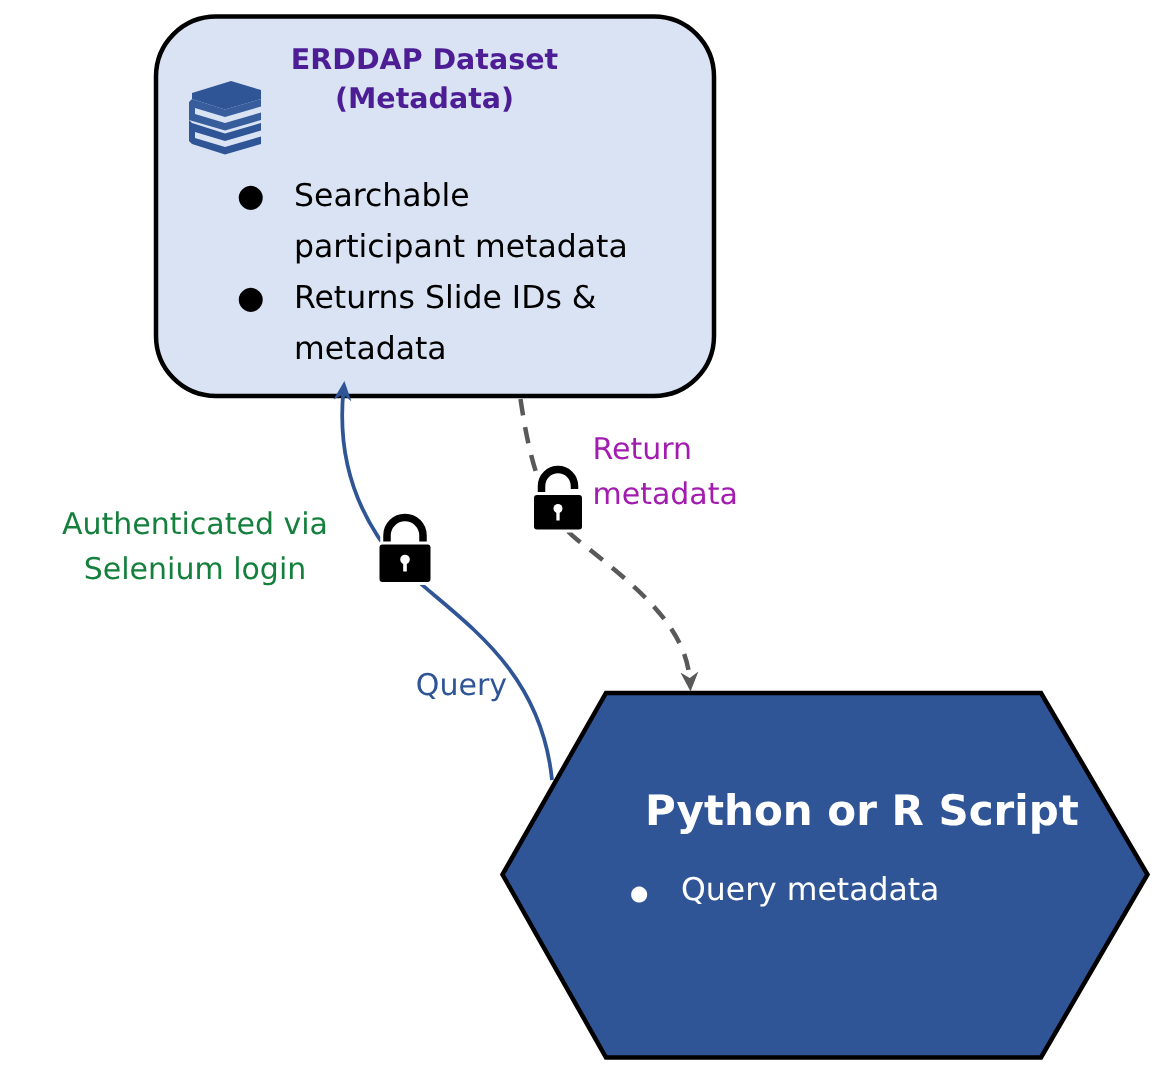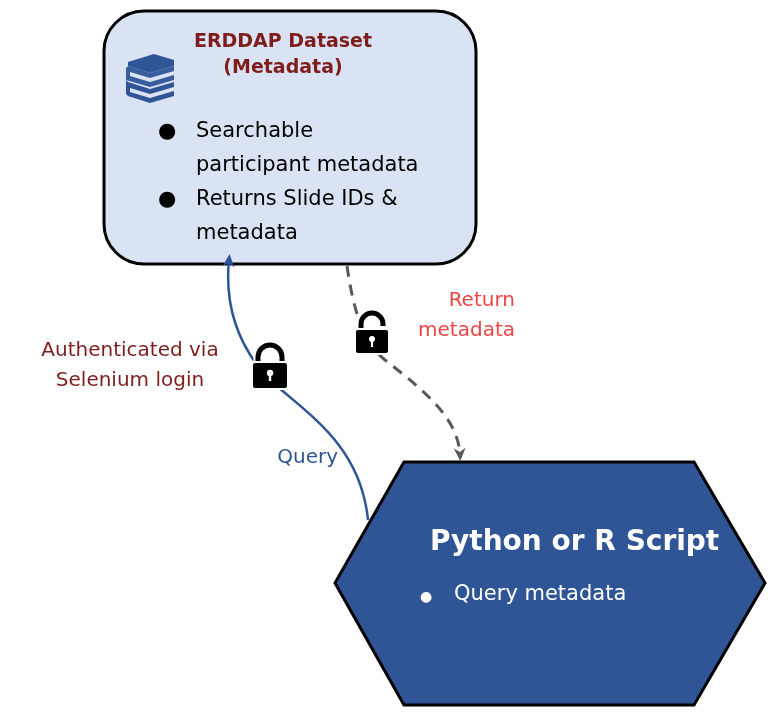--- a/index.html
+++ b/index.html
@@ -1,26 +1,26 @@
 <!DOCTYPE html>
 <html><head>
 <meta charset="utf-8">
 <style>
   html, body { margin: 0; padding: 0; background: #ffffff; }
   body { width: 784px; height: 722px; position: relative; overflow: hidden;
          font-family: "Liberation Sans", "DejaVu Sans", sans-serif; }
   #canvas { position: absolute; left: 0; top: 0; }
   .txt { font-family: "DejaVu Sans", "Liberation Sans", sans-serif; }
   .abs { position: absolute; white-space: nowrap; }
-  .box-title { font-weight: bold; font-size: 19px; color: #7f1d1d; text-align: center; line-height: 26px; }
+  .box-title { font-weight: bold; font-size: 19px; color: #4c1d95; text-align: center; line-height: 26px; }
   .box-bullets { font-size: 21px; color: #000; line-height: 34px; }
   .bullet-row { display: flex; }
   .bullet-dot { width: 38px; text-align: left; }
-  .label-black { font-size: 20px; color: #7f1d1d; text-align: center; line-height: 30px; }
-  .label-gray { font-size: 20px; color: #ef4444; text-align: right; line-height: 30px; }
+  .label-black { font-size: 20px; color: #15803d; text-align: center; line-height: 30px; }
+  .label-gray { font-size: 20px; color: #a21caf; text-align: left; line-height: 30px; }
   .label-blue { font-size: 20px; color: #2f5597; text-align: right; line-height: 30px; }
   .hex-title { font-weight: bold; font-size: 28px; color: #fff; }
   .hex-bullet { font-size: 21px; color: #fff; }
 </style>
 </head>
 <body>
 
 <svg id="canvas" width="784" height="722" viewBox="0 0 784 722" xmlns="http://www.w3.org/2000/svg">
   <defs>
     <marker id="arrow-blue" markerWidth="14" markerHeight="14" refX="7" refY="7" orient="auto" markerUnits="userSpaceOnUse">

